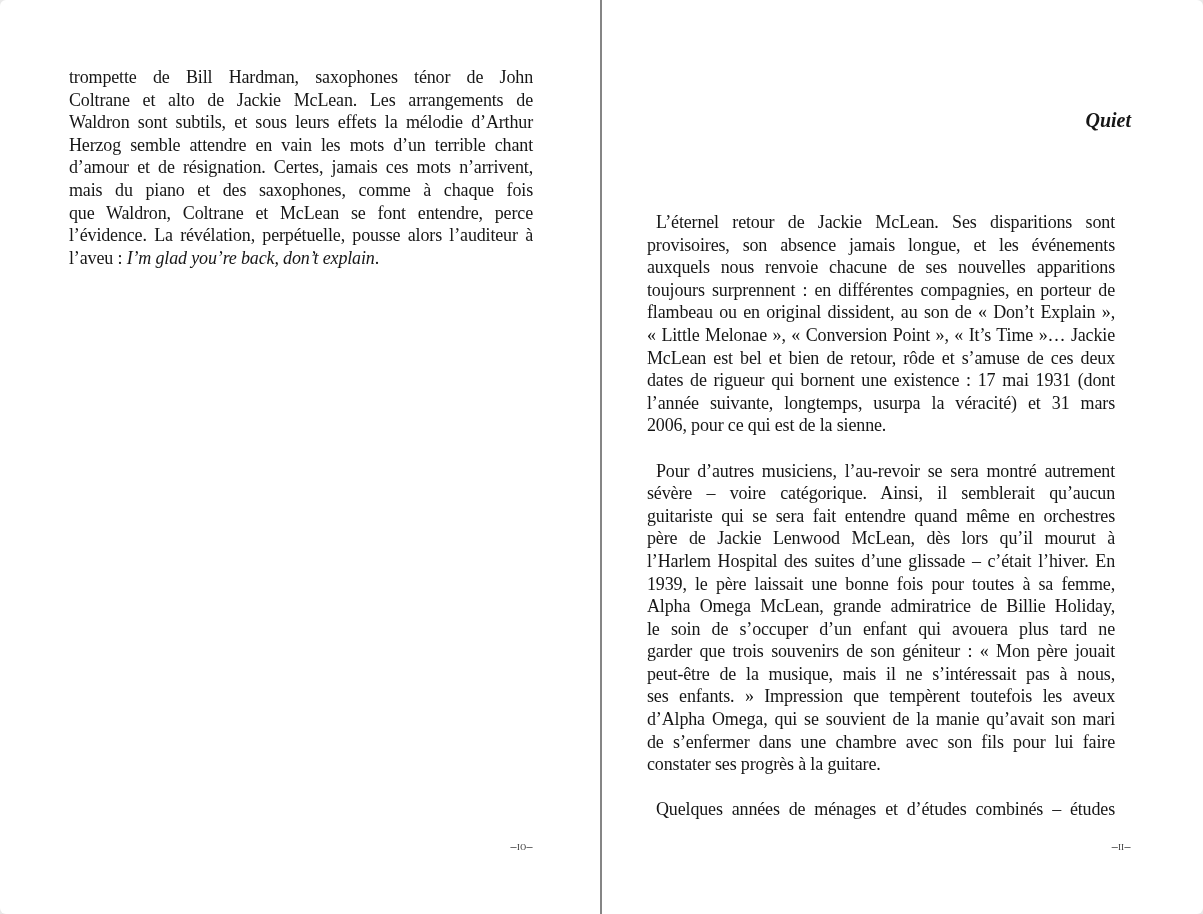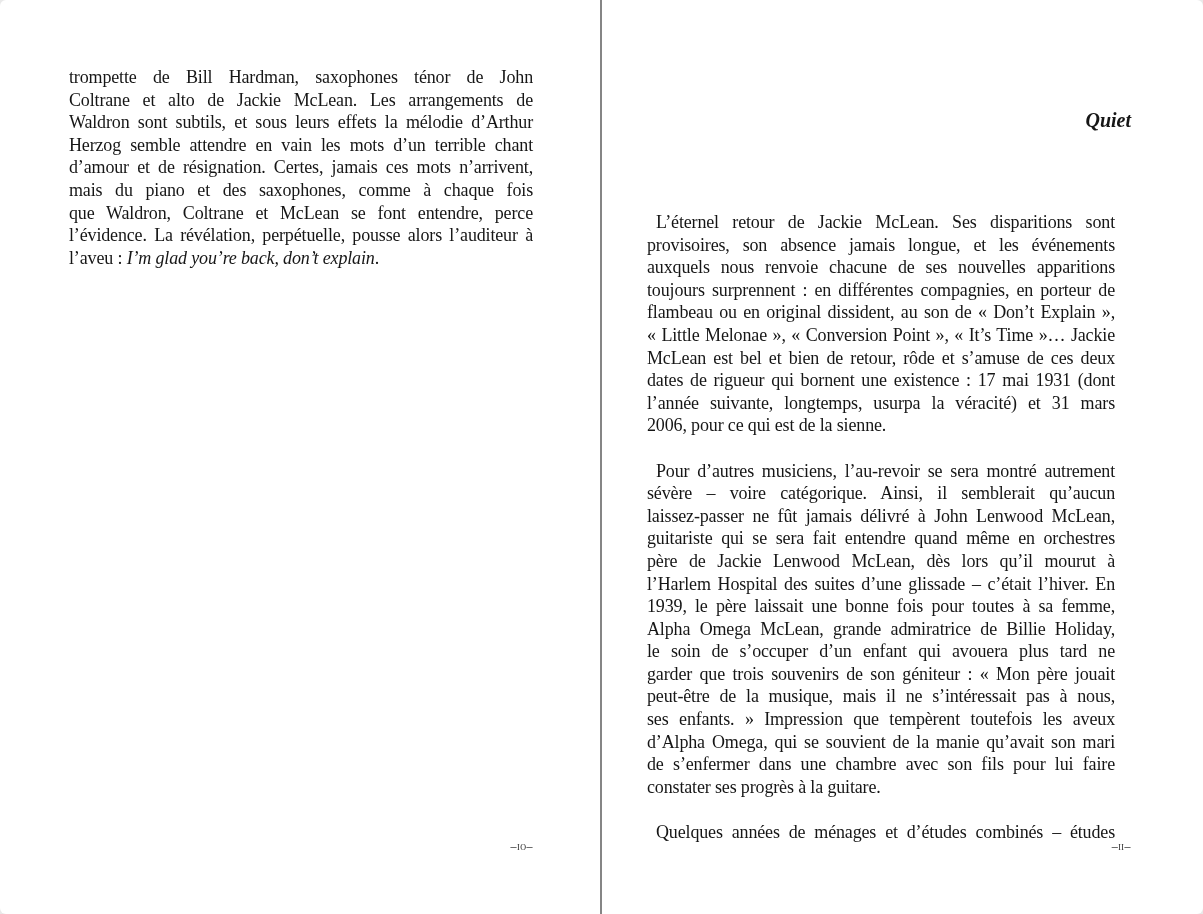--- a/index.html
+++ b/index.html
@@ -114,21 +114,20 @@
           <div class="line"><span>flambeau ou en original dissident, au son de « Don’t Explain »,</span></div>
           <div class="line"><span>« Little Melonae », « Conversion Point », « It’s Time »… Jackie</span></div>
           <div class="line"><span>McLean est bel et bien de retour, rôde et s’amuse de ces deux</span></div>
           <div class="line"><span>dates de rigueur qui bornent une existence : 17 mai 1931 (dont</span></div>
           <div class="line"><span>l’année suivante, longtemps, usurpa la véracité) et 31 mars</span></div>
           <div class="line no-just"><span>2006, pour ce qui est de la sienne.</span></div>
         </div>
       <div class="para">
           <div class="line indent"><span>Pour d’autres musiciens, l’au-revoir se sera montré autrement</span></div>
           <div class="line"><span>sévère – voire catégorique. Ainsi, il semblerait qu’aucun</span></div>
-          <div class="line"><span>laissez-passer ne fût jamais délivré à John Lenwood McLean,</span></div>
           <div class="line"><span>guitariste qui se sera fait entendre quand même en orchestres</span></div>
           <div class="line"><span>père de Jackie Lenwood McLean, dès lors qu’il mourut à</span></div>
           <div class="line"><span>l’Harlem Hospital des suites d’une glissade – c’était l’hiver. En</span></div>
           <div class="line"><span>1939, le père laissait une bonne fois pour toutes à sa femme,</span></div>
           <div class="line"><span>Alpha Omega McLean, grande admiratrice de Billie Holiday,</span></div>
           <div class="line"><span>le soin de s’occuper d’un enfant qui avouera plus tard ne</span></div>
           <div class="line"><span>garder que trois souvenirs de son géniteur : « Mon père jouait</span></div>
           <div class="line"><span>peut-être de la musique, mais il ne s’intéressait pas à nous,</span></div>
           <div class="line"><span>ses enfants. » Impression que tempèrent toutefois les aveux</span></div>
           <div class="line"><span>d’Alpha Omega, qui se souvient de la manie qu’avait son mari</span></div>

